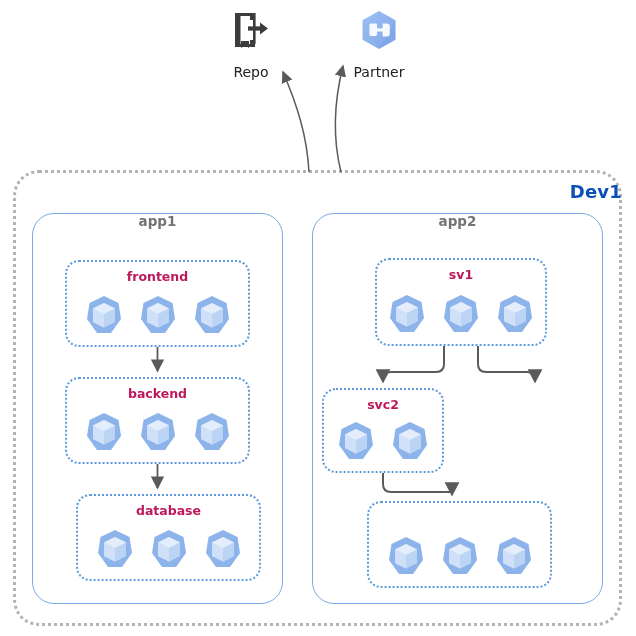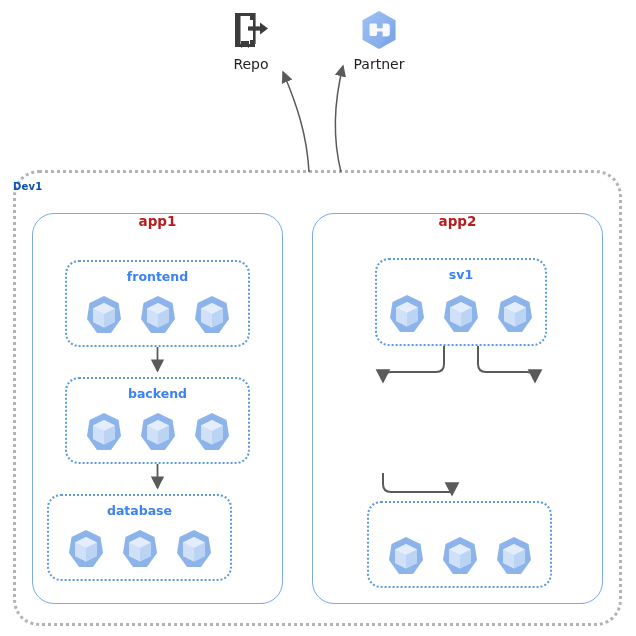--- a/index.html
+++ b/index.html
@@ -34,79 +34,79 @@
     text-align: center;
   }
   .ext-node .ext-icon {
     display: block;
     margin: 0 auto;
     width: 44px;
     height: 44px;
   }
   .ext-node .ext-label {
     display: block;
-    margin-top: 4px;
+    margin-top: 12px;
     font-size: 14px;
     color: #222222;
     line-height: 16px;
     font-family: "DejaVu Sans", "Liberation Sans", sans-serif;
   }
 
   
   .namespace {
     position: absolute;
     border: 3px dotted #b3b3b3;
     border-radius: 26px;
     box-sizing: border-box;
     background: transparent;
   }
   .namespace-title {
     position: absolute;
     width: 100%;
-    text-align: left;
-    font-size: 10px;
+    text-align: right;
+    font-size: 18px;
     font-weight: bold;
     color: #0a4fb5;
     letter-spacing: .2px;
   }
 
   
   .app-box {
     position: absolute;
     border: 1.6px solid #7aa9e6;
     border-radius: 22px;
     box-sizing: border-box;
     background: #ffffff;
   }
   .app-title {
     position: absolute;
     width: 100%;
     top: 12px;
     text-align: center;
     font-size: 13.5px;
     font-weight: bold;
-    color: #b91c1c;
+    color: #737373;
   }
 
   
   .svc-box {
     position: absolute;
     border: 2px dotted #5b9bdd;
     border-radius: 14px;
     box-sizing: border-box;
     background: transparent;
   }
   .svc-title {
     position: absolute;
     width: 100%;
     top: 7px;
     text-align: center;
     font-size: 12.5px;
     font-weight: bold;
-    color: #3b82f6;
+    color: #be185d;
   }
   .pod-row {
     position: absolute;
     left: 0;
     width: 100%;
     display: flex;
     justify-content: center;
     align-items: center;
     gap: 14px;
   }
@@ -218,21 +218,21 @@
       <span class="pod"><svg viewBox="0 0 40 42" width="40" height="42">
             <path d="M20 2 L34.5 9 L37 25 L27 39 L13 39 L3 25 L5.5 9 Z" fill="#8cb4ea"></path>
             <path d="M20 9 L31 14.5 L31 28 L20 33.5 L9 28 L9 14.5 Z" fill="#cfe0f8"></path>
             <path d="M20 9 L31 14.5 L20 20 L9 14.5 Z" fill="#e3edfb"></path>
             <path d="M20 20 L31 14.5 L31 28 L20 33.5 Z" fill="#bcd4f4"></path>
             <path d="M20 20 L9 14.5 L9 28 L20 33.5 Z" fill="#cfe0f8"></path>
           </svg></span>
     </div>
   </div>
 
-  <div class="svc-box" style="left:47px; top:494px; width:185px; height:87px;">
+  <div class="svc-box" style="left:76px; top:494px; width:185px; height:87px;">
     <div class="svc-title">database</div>
     <div class="pod-row" style="top:32px;">
       <span class="pod"><svg viewBox="0 0 40 42" width="40" height="42">
             <path d="M20 2 L34.5 9 L37 25 L27 39 L13 39 L3 25 L5.5 9 Z" fill="#8cb4ea"></path>
             <path d="M20 9 L31 14.5 L31 28 L20 33.5 L9 28 L9 14.5 Z" fill="#cfe0f8"></path>
             <path d="M20 9 L31 14.5 L20 20 L9 14.5 Z" fill="#e3edfb"></path>
             <path d="M20 20 L31 14.5 L31 28 L20 33.5 Z" fill="#bcd4f4"></path>
             <path d="M20 20 L9 14.5 L9 28 L20 33.5 Z" fill="#cfe0f8"></path>
           </svg></span>
       <span class="pod"><svg viewBox="0 0 40 42" width="40" height="42">
@@ -276,20 +276,39 @@
       <span class="pod"><svg viewBox="0 0 40 42" width="40" height="42">
             <path d="M20 2 L34.5 9 L37 25 L27 39 L13 39 L3 25 L5.5 9 Z" fill="#8cb4ea"></path>
             <path d="M20 9 L31 14.5 L31 28 L20 33.5 L9 28 L9 14.5 Z" fill="#cfe0f8"></path>
             <path d="M20 9 L31 14.5 L20 20 L9 14.5 Z" fill="#e3edfb"></path>
             <path d="M20 20 L31 14.5 L31 28 L20 33.5 Z" fill="#bcd4f4"></path>
             <path d="M20 20 L9 14.5 L9 28 L20 33.5 Z" fill="#cfe0f8"></path>
           </svg></span>
     </div>
   </div>
 
+  <div class="svc-box" style="left:322px; top:388px; width:122px; height:85px;">
+    <div class="svc-title">svc2</div>
+    <div class="pod-row" style="top:30px;">
+      <span class="pod"><svg viewBox="0 0 40 42" width="40" height="42">
+            <path d="M20 2 L34.5 9 L37 25 L27 39 L13 39 L3 25 L5.5 9 Z" fill="#8cb4ea"></path>
+            <path d="M20 9 L31 14.5 L31 28 L20 33.5 L9 28 L9 14.5 Z" fill="#cfe0f8"></path>
+            <path d="M20 9 L31 14.5 L20 20 L9 14.5 Z" fill="#e3edfb"></path>
+            <path d="M20 20 L31 14.5 L31 28 L20 33.5 Z" fill="#bcd4f4"></path>
+            <path d="M20 20 L9 14.5 L9 28 L20 33.5 Z" fill="#cfe0f8"></path>
+          </svg></span>
+      <span class="pod"><svg viewBox="0 0 40 42" width="40" height="42">
+            <path d="M20 2 L34.5 9 L37 25 L27 39 L13 39 L3 25 L5.5 9 Z" fill="#8cb4ea"></path>
+            <path d="M20 9 L31 14.5 L31 28 L20 33.5 L9 28 L9 14.5 Z" fill="#cfe0f8"></path>
+            <path d="M20 9 L31 14.5 L20 20 L9 14.5 Z" fill="#e3edfb"></path>
+            <path d="M20 20 L31 14.5 L31 28 L20 33.5 Z" fill="#bcd4f4"></path>
+            <path d="M20 20 L9 14.5 L9 28 L20 33.5 Z" fill="#cfe0f8"></path>
+          </svg></span>
+    </div>
+  </div>
 
 
   <div class="svc-box" style="left:367px; top:501px; width:185px; height:87px;">
     <div class="pod-row" style="top:32px;">
       <span class="pod"><svg viewBox="0 0 40 42" width="40" height="42">
             <path d="M20 2 L34.5 9 L37 25 L27 39 L13 39 L3 25 L5.5 9 Z" fill="#8cb4ea"></path>
             <path d="M20 9 L31 14.5 L31 28 L20 33.5 L9 28 L9 14.5 Z" fill="#cfe0f8"></path>
             <path d="M20 9 L31 14.5 L20 20 L9 14.5 Z" fill="#e3edfb"></path>
             <path d="M20 20 L31 14.5 L31 28 L20 33.5 Z" fill="#bcd4f4"></path>
             <path d="M20 20 L9 14.5 L9 28 L20 33.5 Z" fill="#cfe0f8"></path>

